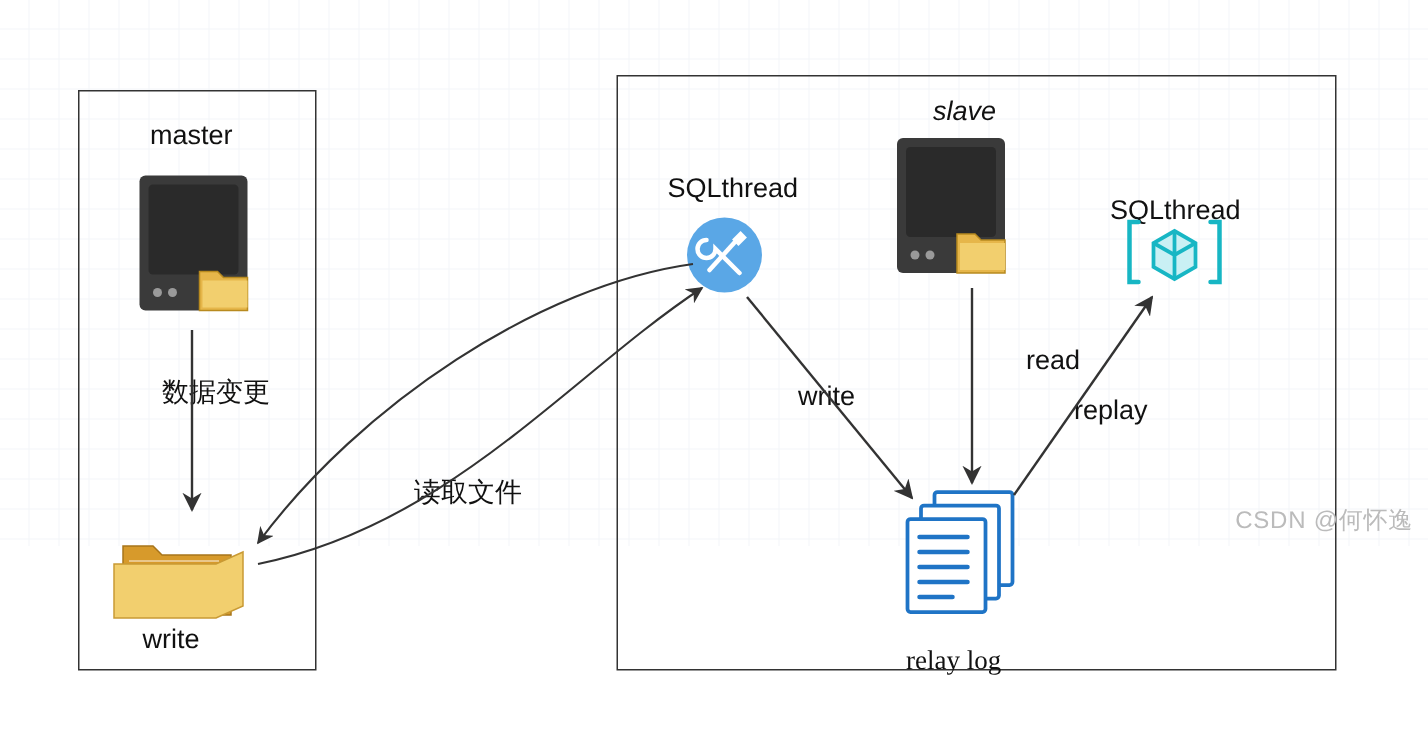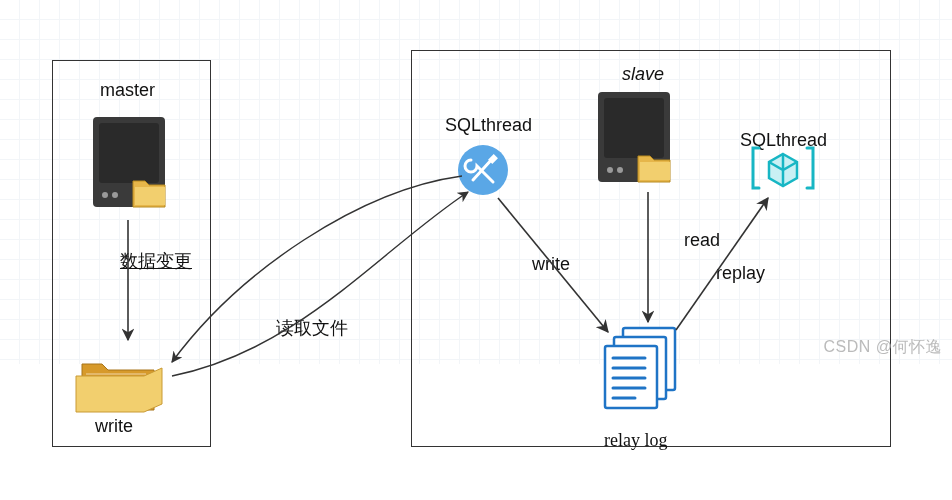--- a/index.html
+++ b/index.html
@@ -57,21 +57,21 @@
 
   <div class="box" style="left:411px; top:50px; width:478px; height:395px;"></div>
 
   <div class="label" style="left:100px; top:80px;">master</div>
   <div class="label" style="left:622px; top:64px;font-style:italic;">slave</div>
   <div class="label" style="left:445px; top:115px;">SQLthread</div>
   <div class="label" style="left:740px; top:130px;">SQLthread</div>
   <div class="label" style="left:95px; top:416px;">write</div>
   <div class="label" style="left:604px; top:430px;font-family:Liberation Serif, serif;">relay log</div>
 
-  <div class="label" style="left:120px; top:249px;text-decoration:underline;">数据变更</div>
+  <div class="label" style="left:108px; top:249px;">数据变更</div>
   <div class="label" style="left:276px; top:316px;font-family:Liberation Serif, serif;">读取文件</div>
   <div class="label" style="left:532px; top:254px;">write</div>
   <div class="label" style="left:684px; top:230px;">read</div>
   <div class="label" style="left:716px; top:263px;">replay</div>
 
   <svg class="overlay" viewBox="0 0 952 500">
     <defs>
       <marker id="ah" viewBox="0 0 10 10" refX="9" refY="5" markerWidth="8" markerHeight="8" orient="auto-start-reverse">
         <path d="M0,0 L10,5 L0,10 L3,5 Z" fill="#333"></path>
       </marker>

